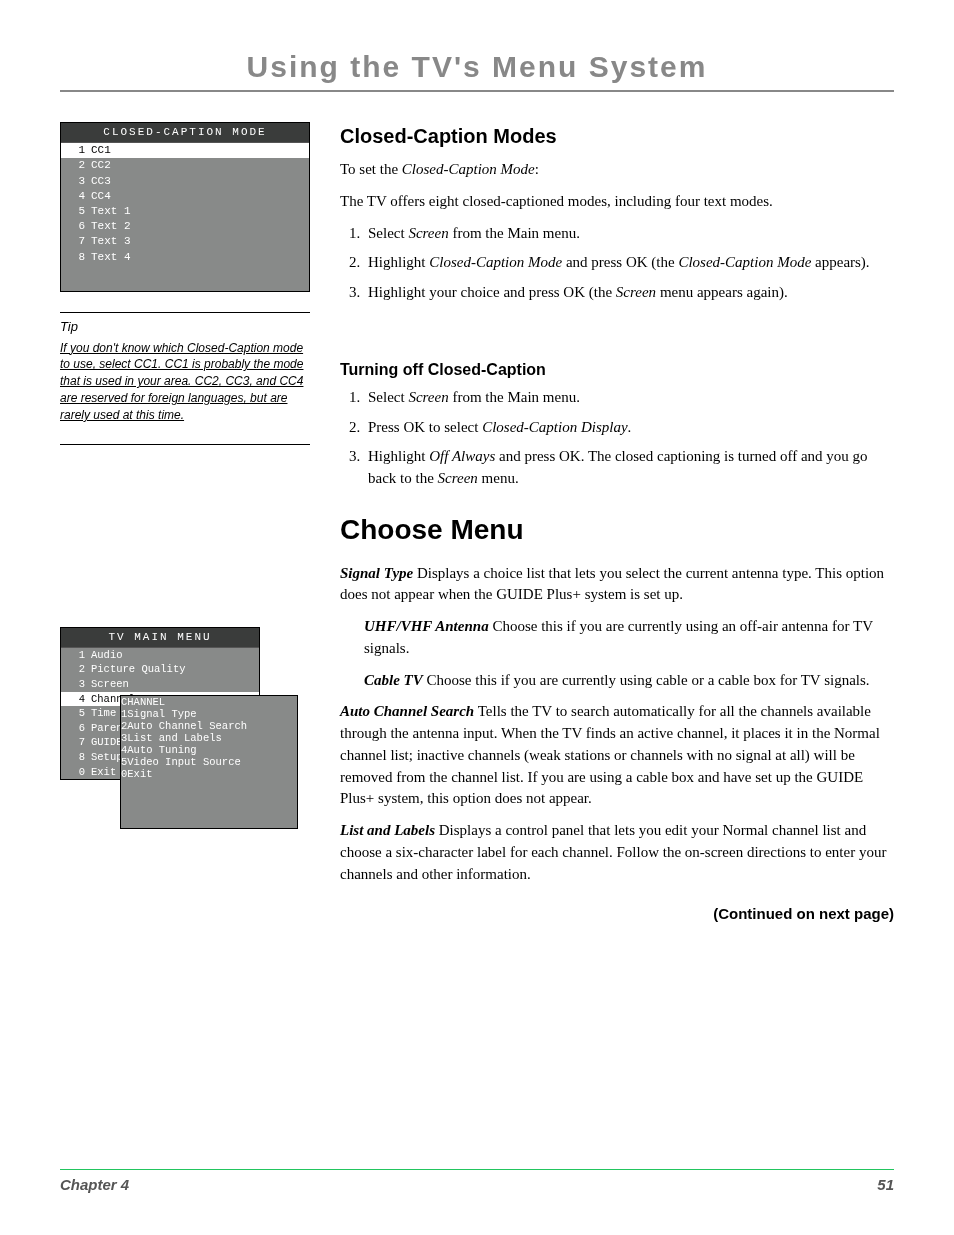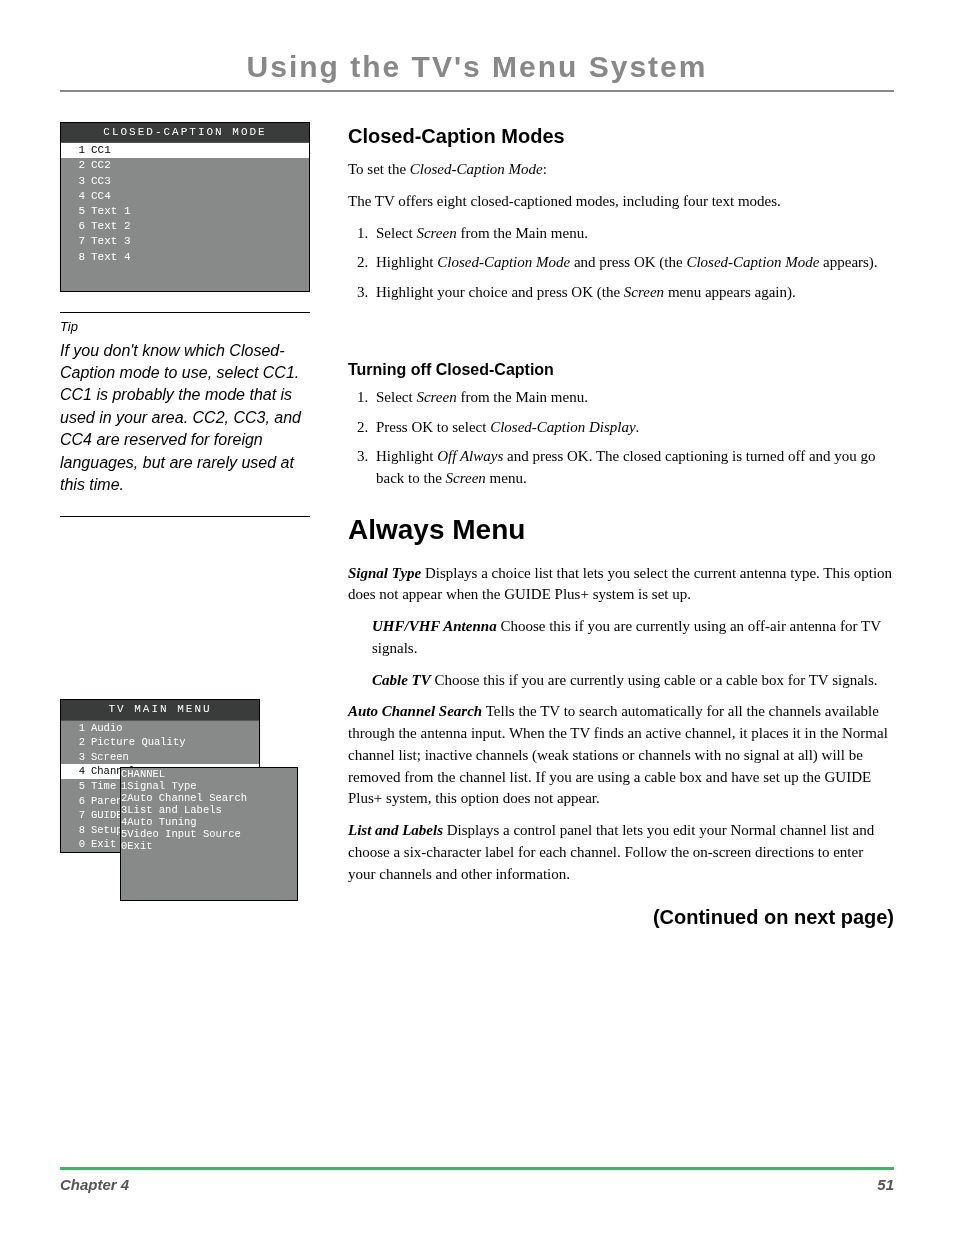--- a/index.html
+++ b/index.html
@@ -18,21 +18,21 @@
       font-size: 30px;
       font-weight: 900;
       color: #888;
       letter-spacing: 2px;
       border-bottom: 2px solid #888;
       padding-bottom: 6px;
       margin-bottom: 30px;
     }
     .columns {
       display: flex;
-      gap: 38px;
+      gap: 30px;
     }
     .left-col {
       width: 250px;
       flex-shrink: 0;
     }
     .right-col {
       flex: 1;
       font-size: 15px;
       line-height: 1.45;
     }
@@ -67,23 +67,24 @@
     .tip-rule { border: none; border-top: 1px solid #000; margin: 20px 0 6px; }
     .tip-label {
       font-style: italic;
       font-family: Arial, sans-serif;
       font-size: 13px;
       margin-bottom: 6px;
     }
     .tip-body {
       font-style: italic;
       font-family: Arial, sans-serif;
-      font-size: 16px;
+      font-size: 12px;
       line-height: 1.4;
       margin-bottom: 6px;
+      text-decoration: underline;
     }
     .right-col h2 {
       font-family: Arial, sans-serif;
       font-weight: bold;
       font-size: 20px;
       margin-bottom: 8px;
     }
     .right-col h1 {
       font-family: Arial, sans-serif;
       font-weight: bold;
@@ -101,29 +102,29 @@
     .right-col ol li { padding-left: 4px; margin-bottom: 8px; }
     .indent { margin-left: 24px; }
     .note { font-style: italic; margin: 6px 0 20px 24px; }
     .note b { font-weight: bold; }
     em { font-style: italic; }
     b.term { font-weight: bold; font-style: italic; }
     .continued {
       text-align: right;
       font-family: Arial, sans-serif;
       font-weight: bold;
-      font-size: 20px;
+      font-size: 15px;
       margin-top: 18px;
     }
     .footer {
       position: absolute;
       bottom: 42px;
       left: 60px;
       right: 60px;
-      border-top: 3px solid #22c55e;
+      border-top: 1px solid #22c55e;
       padding-top: 6px;
       display: flex;
       justify-content: space-between;
       font-family: Arial, sans-serif;
       font-style: italic;
       font-weight: bold;
       font-size: 15px;
       color: #555;
     }
     .nested-wrap { position: relative; }
@@ -267,21 +268,21 @@
 
     <div style="height:40px"></div>
 
     <h3>Turning off Closed-Caption</h3>
     <ol>
       <li><span>Select </span><em>Screen</em><span> from the Main menu.</span></li>
       <li><span>Press OK to select </span><em>Closed-Caption Display</em><span>.</span></li>
       <li><span>Highlight </span><em>Off Always</em><span> and press OK. The closed captioning is turned off and you go back to the </span><em>Screen</em><span> menu.</span></li>
     </ol>
 
-    <h1>Always Menu</h1>
+    <h1>Choose Menu</h1>
     <p><b class="term">Signal Type</b><span>   Displays a choice list that lets you select the current antenna type. This option does not appear when the GUIDE Plus+ system is set up.</span></p>
     <p class="indent"><b class="term">UHF/VHF Antenna</b><span>   Choose this if you are currently using an off-air antenna for TV signals.</span></p>
     <p class="indent"><b class="term">Cable TV</b><span>   Choose this if you are currently using cable or a cable box for TV signals.</span></p>
     <p><b class="term">Auto Channel Search</b><span>   Tells the TV to search automatically for all the channels available through the antenna input. When the TV finds an active channel, it places it in the Normal channel list; inactive channels (weak stations or channels with no signal at all) will be removed from the channel list. If you are using a cable box and have set up the GUIDE Plus+ system, this option does not appear.</span></p>
     <p><b class="term">List and Labels</b><span>   Displays a control panel that lets you edit your Normal channel list and choose a six-character label for each channel. Follow the on-screen directions to enter your channels and other information.</span></p>
 
     <div class="continued">(Continued on next page)</div>
   </div>
 </div>
 

